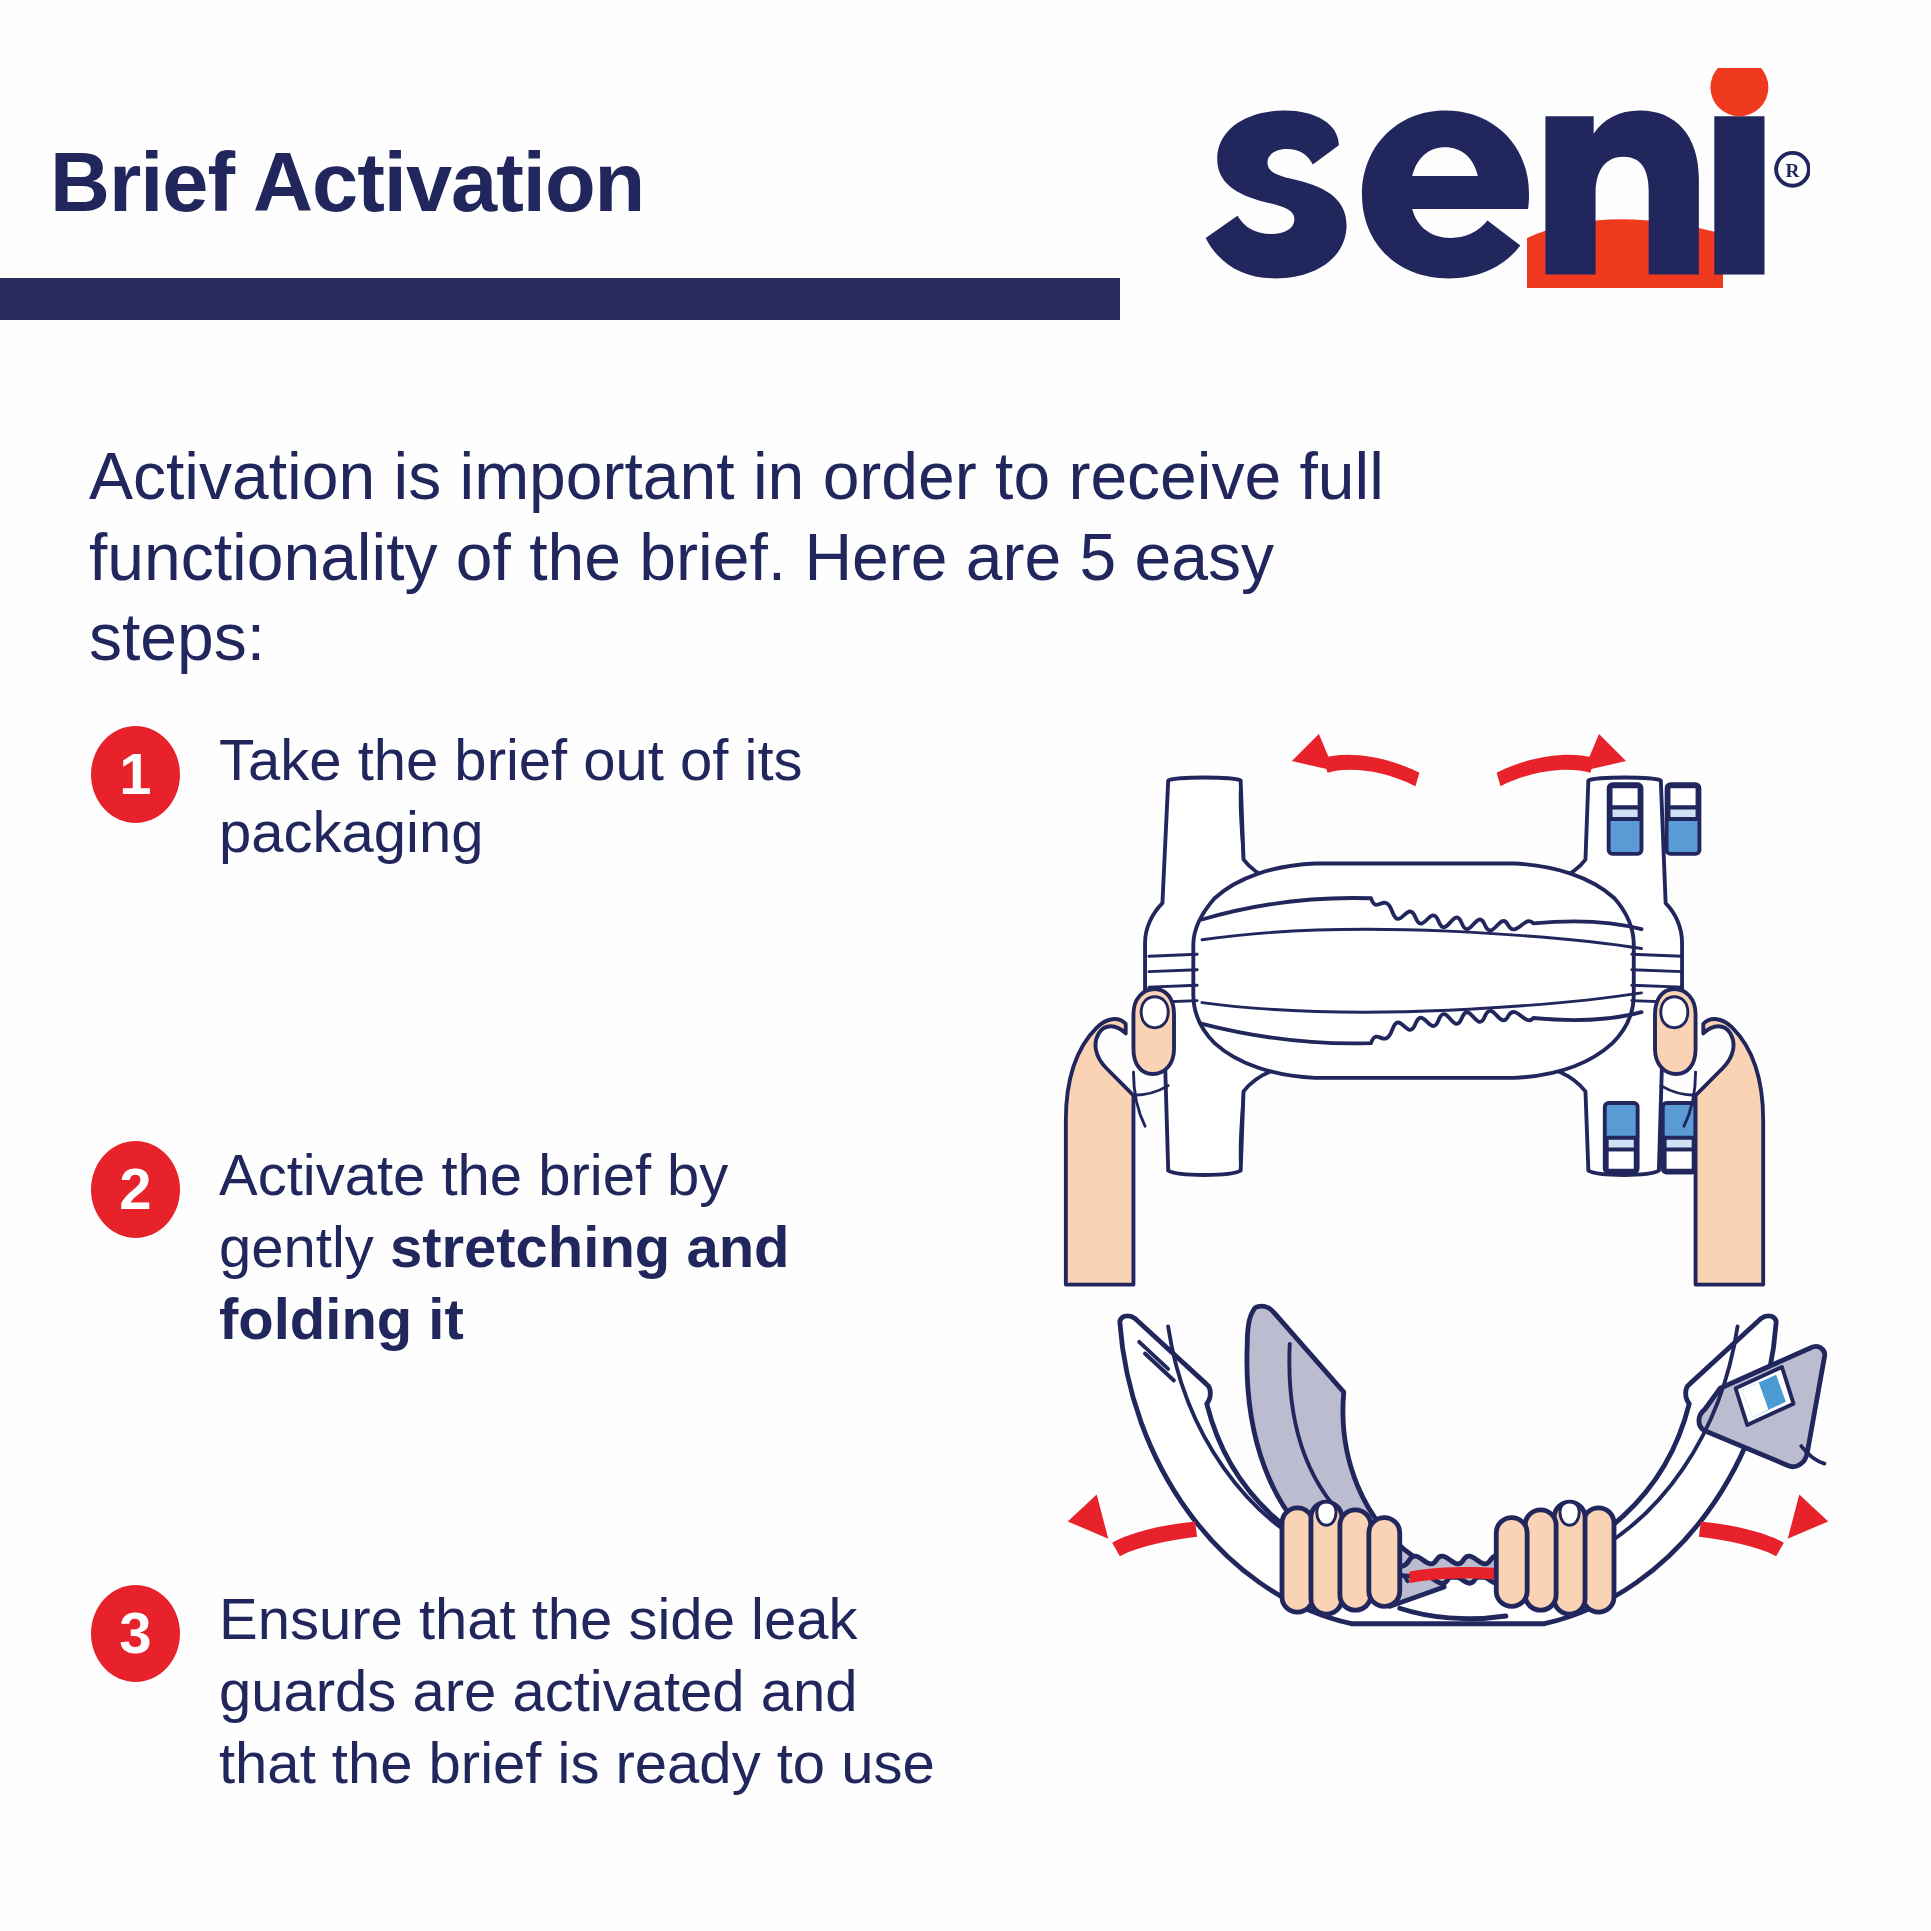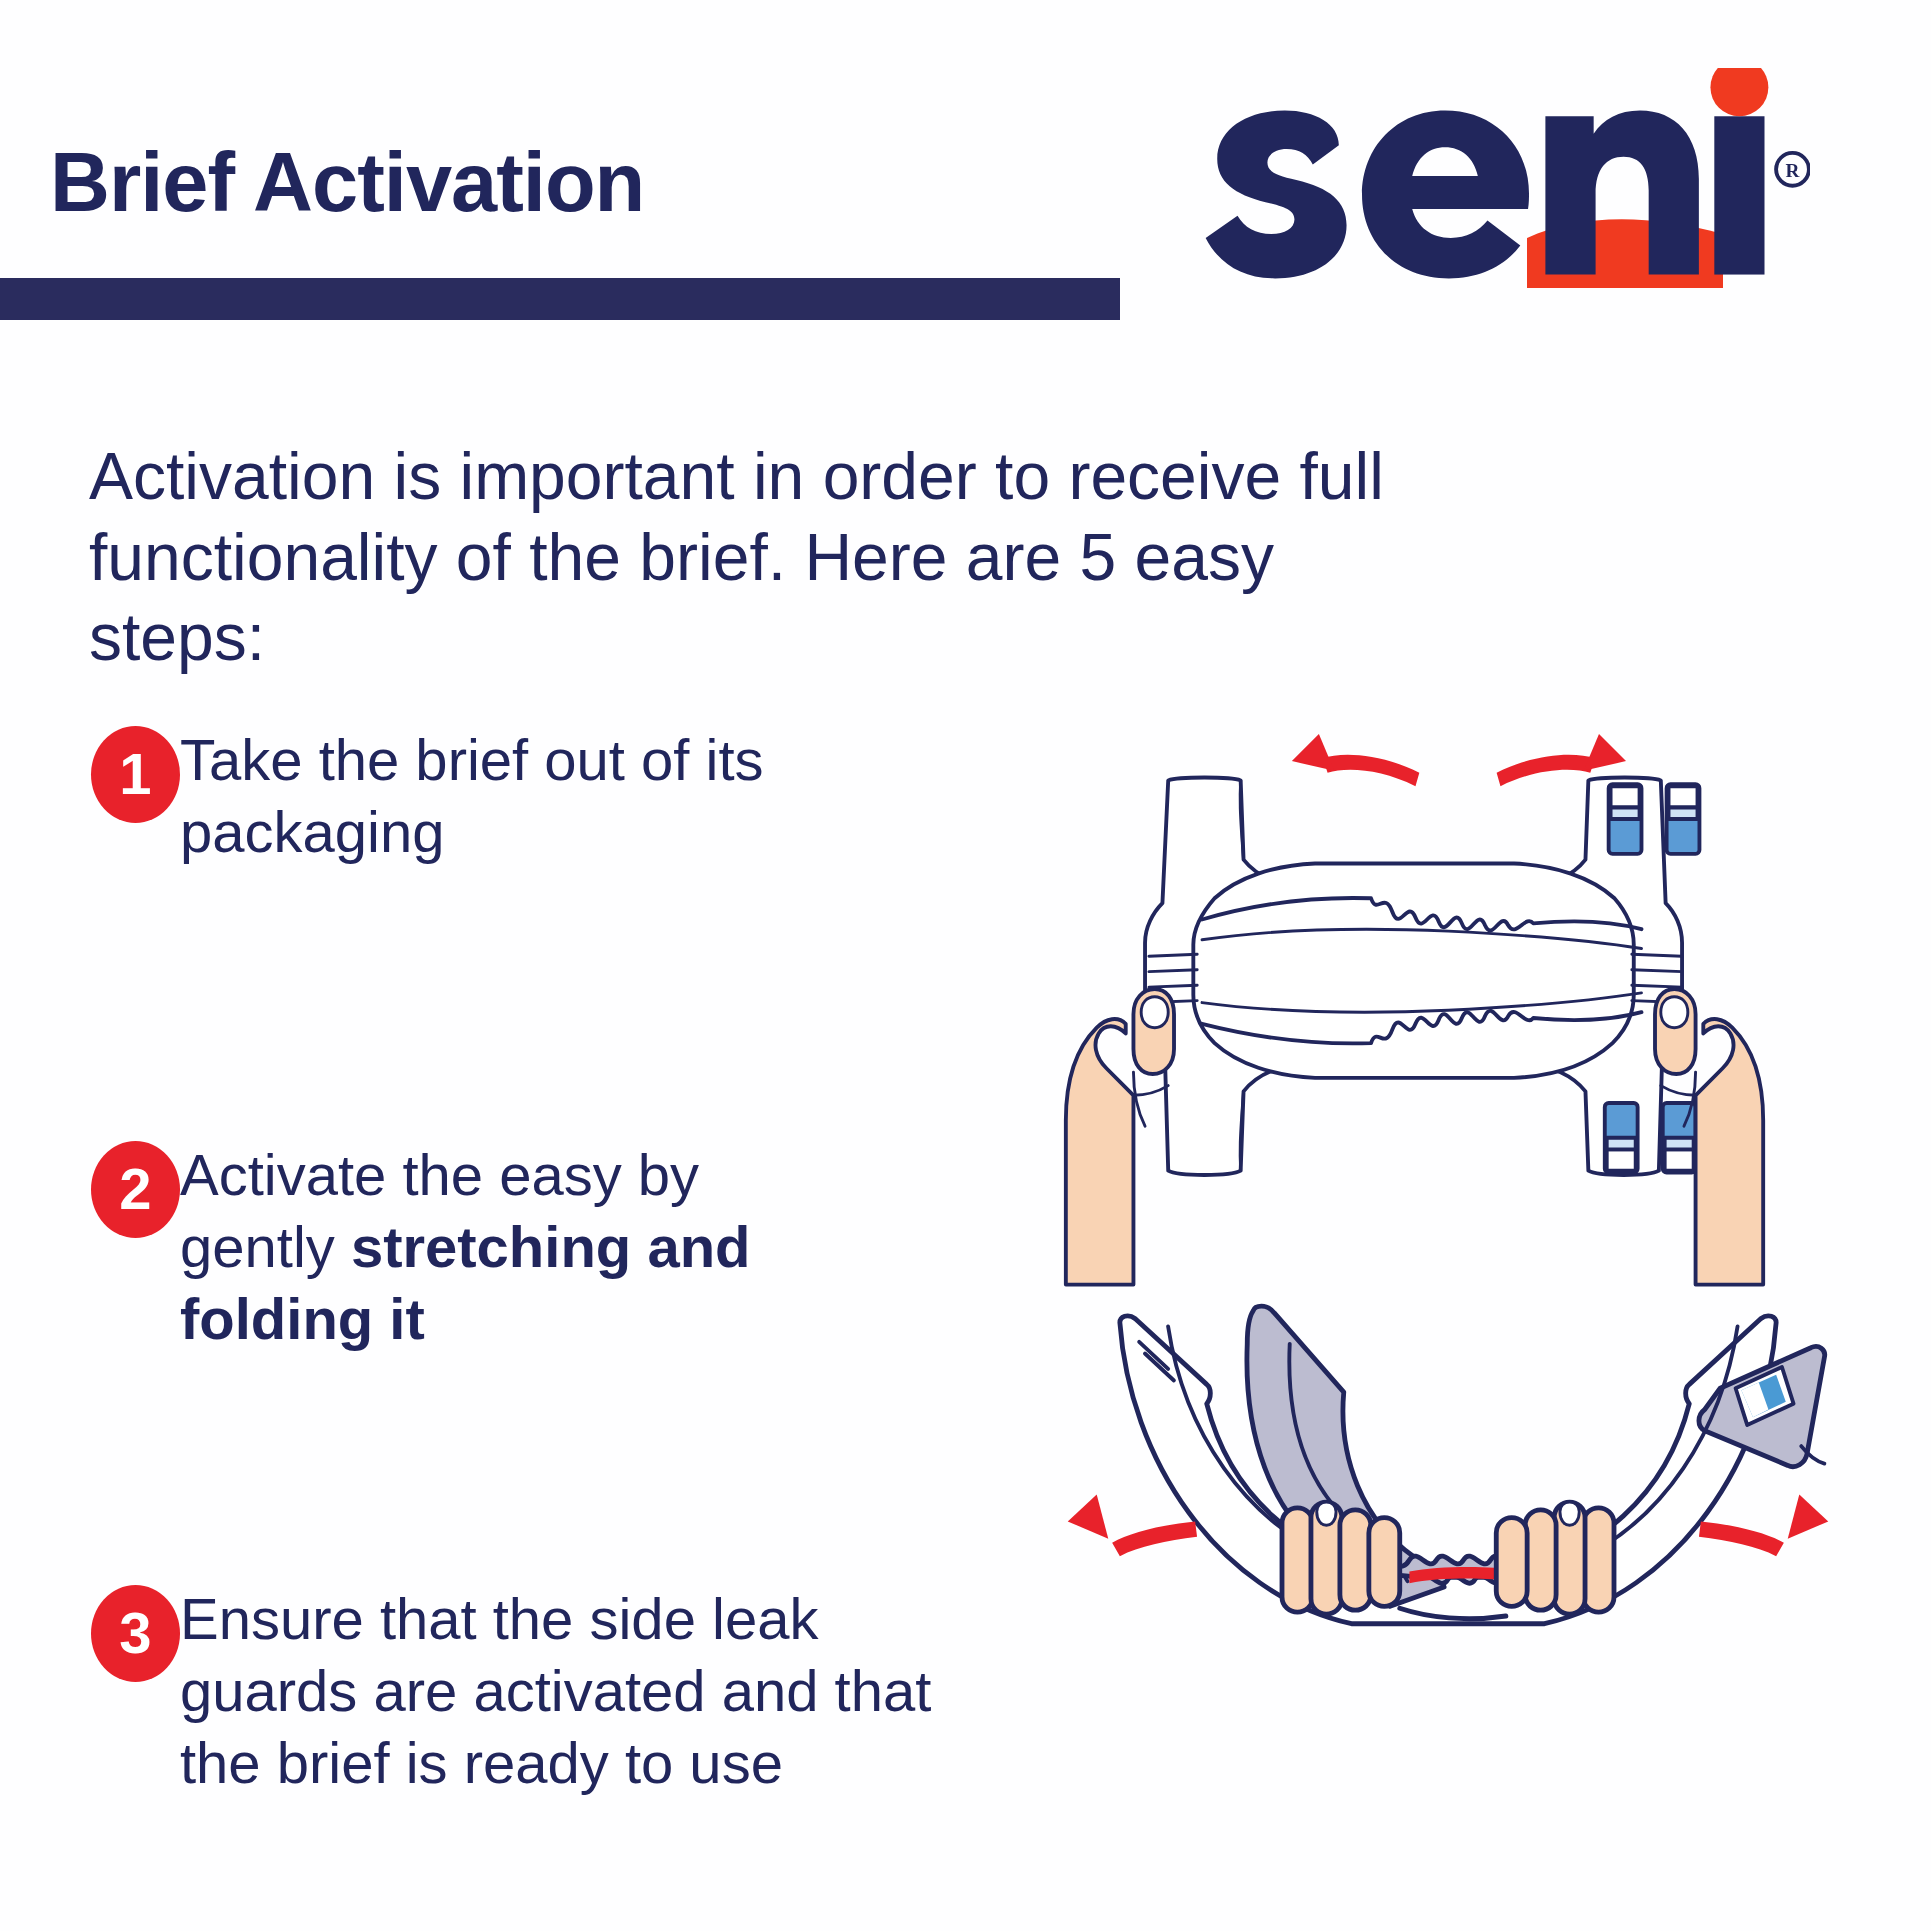--- a/index.html
+++ b/index.html
@@ -83,20 +83,21 @@
     color: #ffffff;
     font-size: 58px;
     font-weight: 700;
     display: flex;
     align-items: center;
     justify-content: center;
     line-height: 1;
     margin-top: 1.9px;
   }
   .step-text {
+    margin-left: 39px;
     font-size: 58px;
     line-height: 1.24;
     color: #21265c;
     font-weight: 400;
   }
   .step-text b { font-weight: 700; }
 
   
   #illus-1 {
     position: absolute;
@@ -159,21 +160,21 @@
 <div class="step" id="step-1">
   <div class="step-badge">1</div>
   <div class="step-text">
     <span>Take the brief out of its packaging</span>
   </div>
 </div>
 
 <div class="step" id="step-2">
   <div class="step-badge">2</div>
   <div class="step-text">
-    <span>Activate the easy by gently </span><b>stretching and folding it</b>
+    <span>Activate the brief by gently </span><b>stretching and folding it</b>
   </div>
 </div>
 
 <div class="step" id="step-3">
   <div class="step-badge">3</div>
   <div class="step-text">
     <span>Ensure that the side leak guards are activated and that the brief is ready to use</span>
   </div>
 </div>
 

